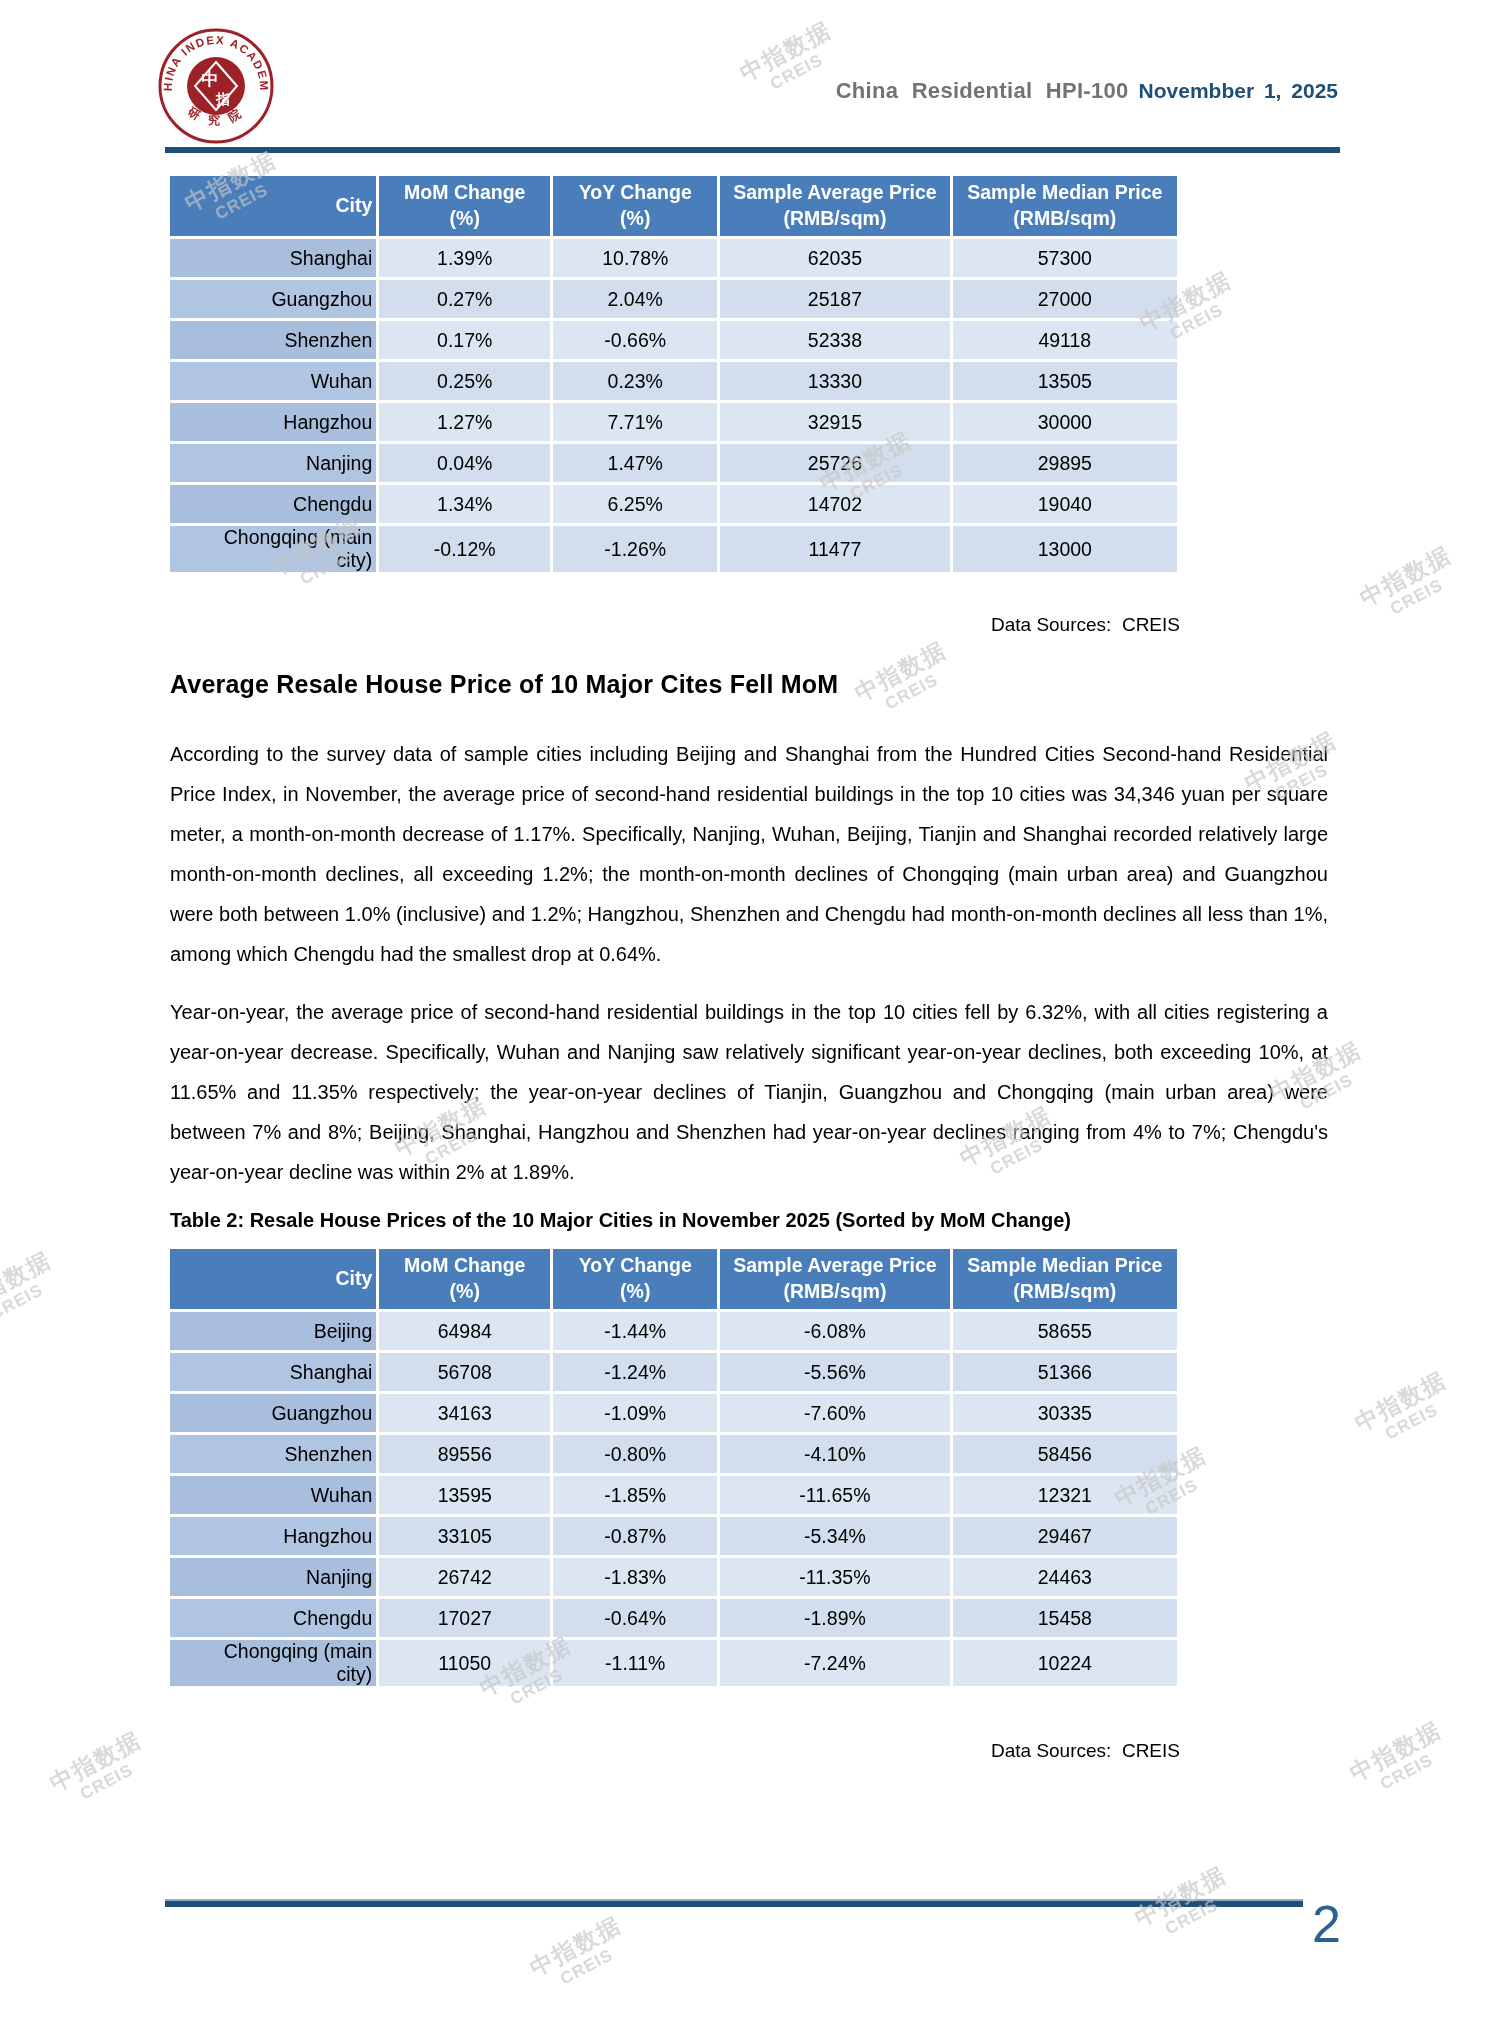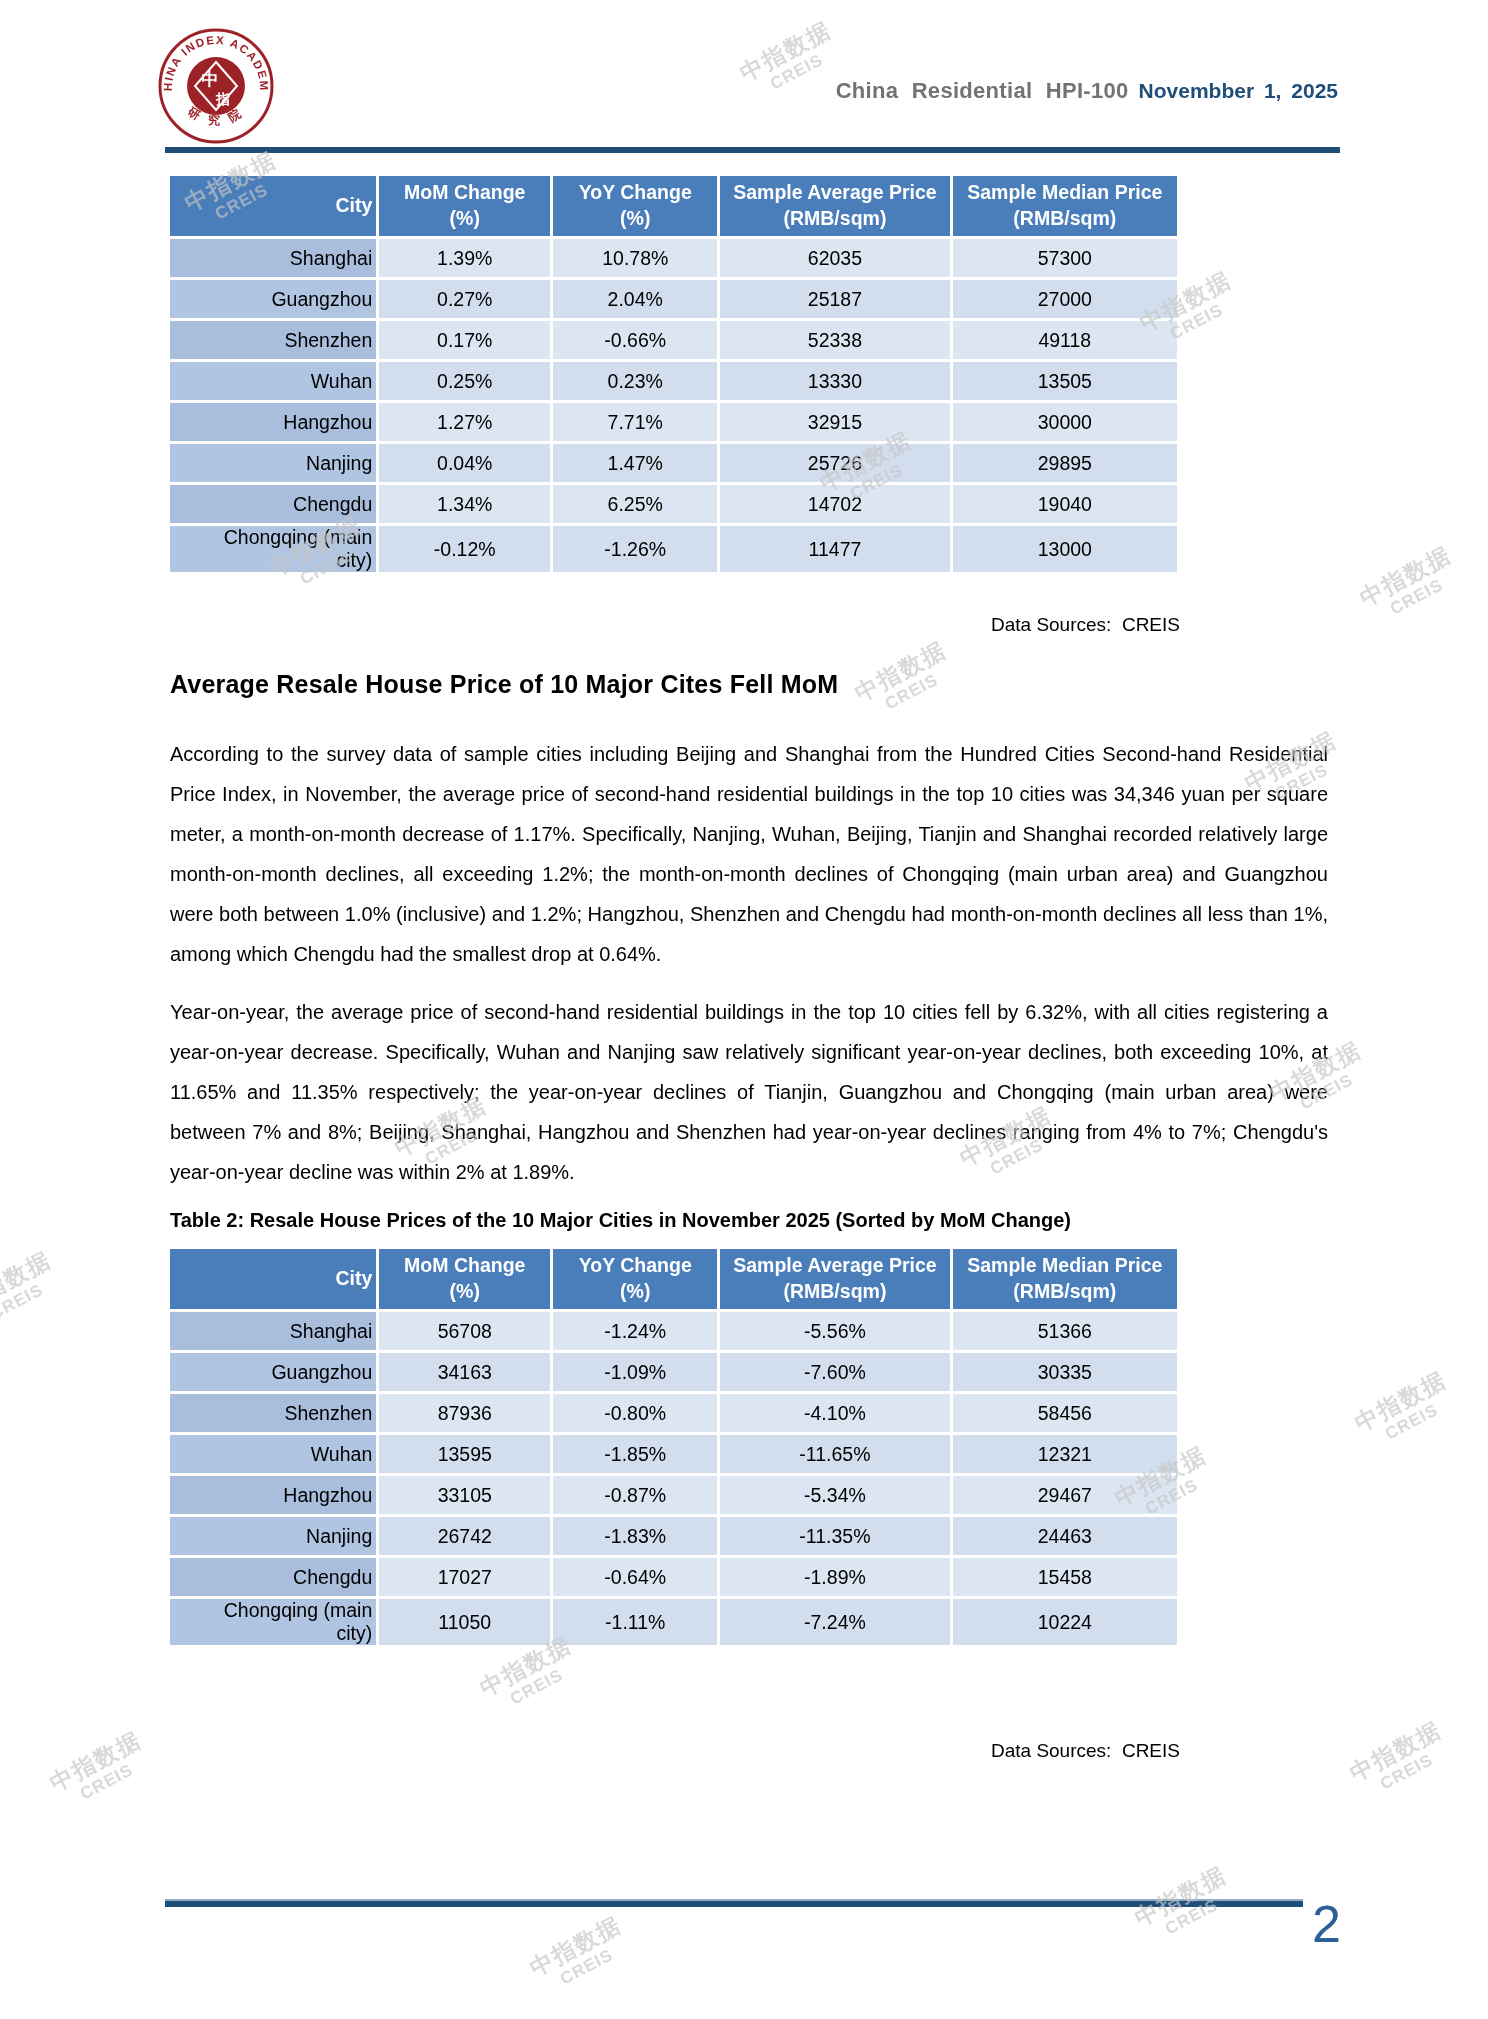--- a/index.html
+++ b/index.html
@@ -199,36 +199,43 @@
           <div>(RMB/sqm)</div>
         </th>
         <th>
           <div>Sample Median Price</div>
           <div>(RMB/sqm)</div>
         </th>
       </tr>
     </thead>
   <tbody>
       <tr>
+        <td class="city-col">Beijing</td>
+        <td>64984</td>
+        <td>-1.44%</td>
+        <td>-6.08%</td>
+        <td>58655</td>
+      </tr>
+      <tr>
         <td class="city-col">Shanghai</td>
         <td>56708</td>
         <td>-1.24%</td>
         <td>-5.56%</td>
         <td>51366</td>
       </tr>
       <tr>
         <td class="city-col">Guangzhou</td>
         <td>34163</td>
         <td>-1.09%</td>
         <td>-7.60%</td>
         <td>30335</td>
       </tr>
       <tr>
         <td class="city-col">Shenzhen</td>
-        <td>87936</td>
+        <td>89556</td>
         <td>-0.80%</td>
         <td>-4.10%</td>
         <td>58456</td>
       </tr>
       <tr>
         <td class="city-col">Wuhan</td>
         <td>13595</td>
         <td>-1.85%</td>
         <td>-11.65%</td>
         <td>12321</td>

